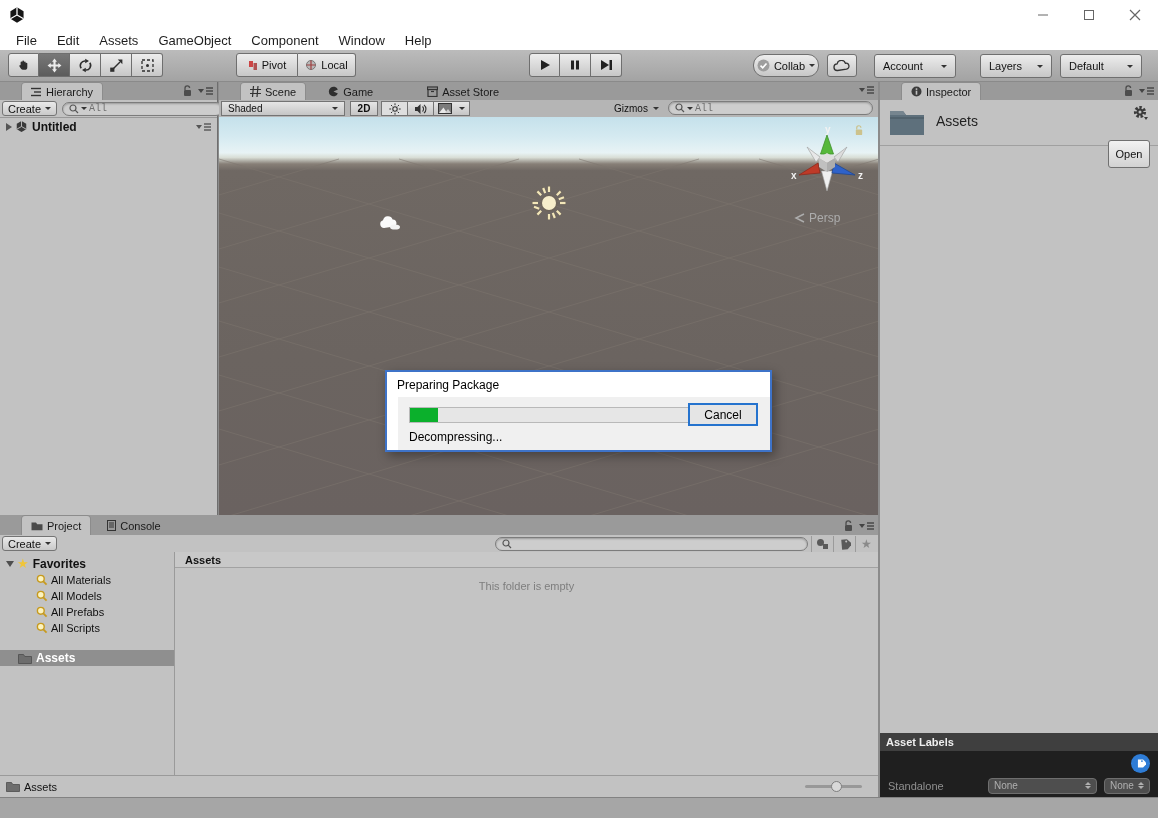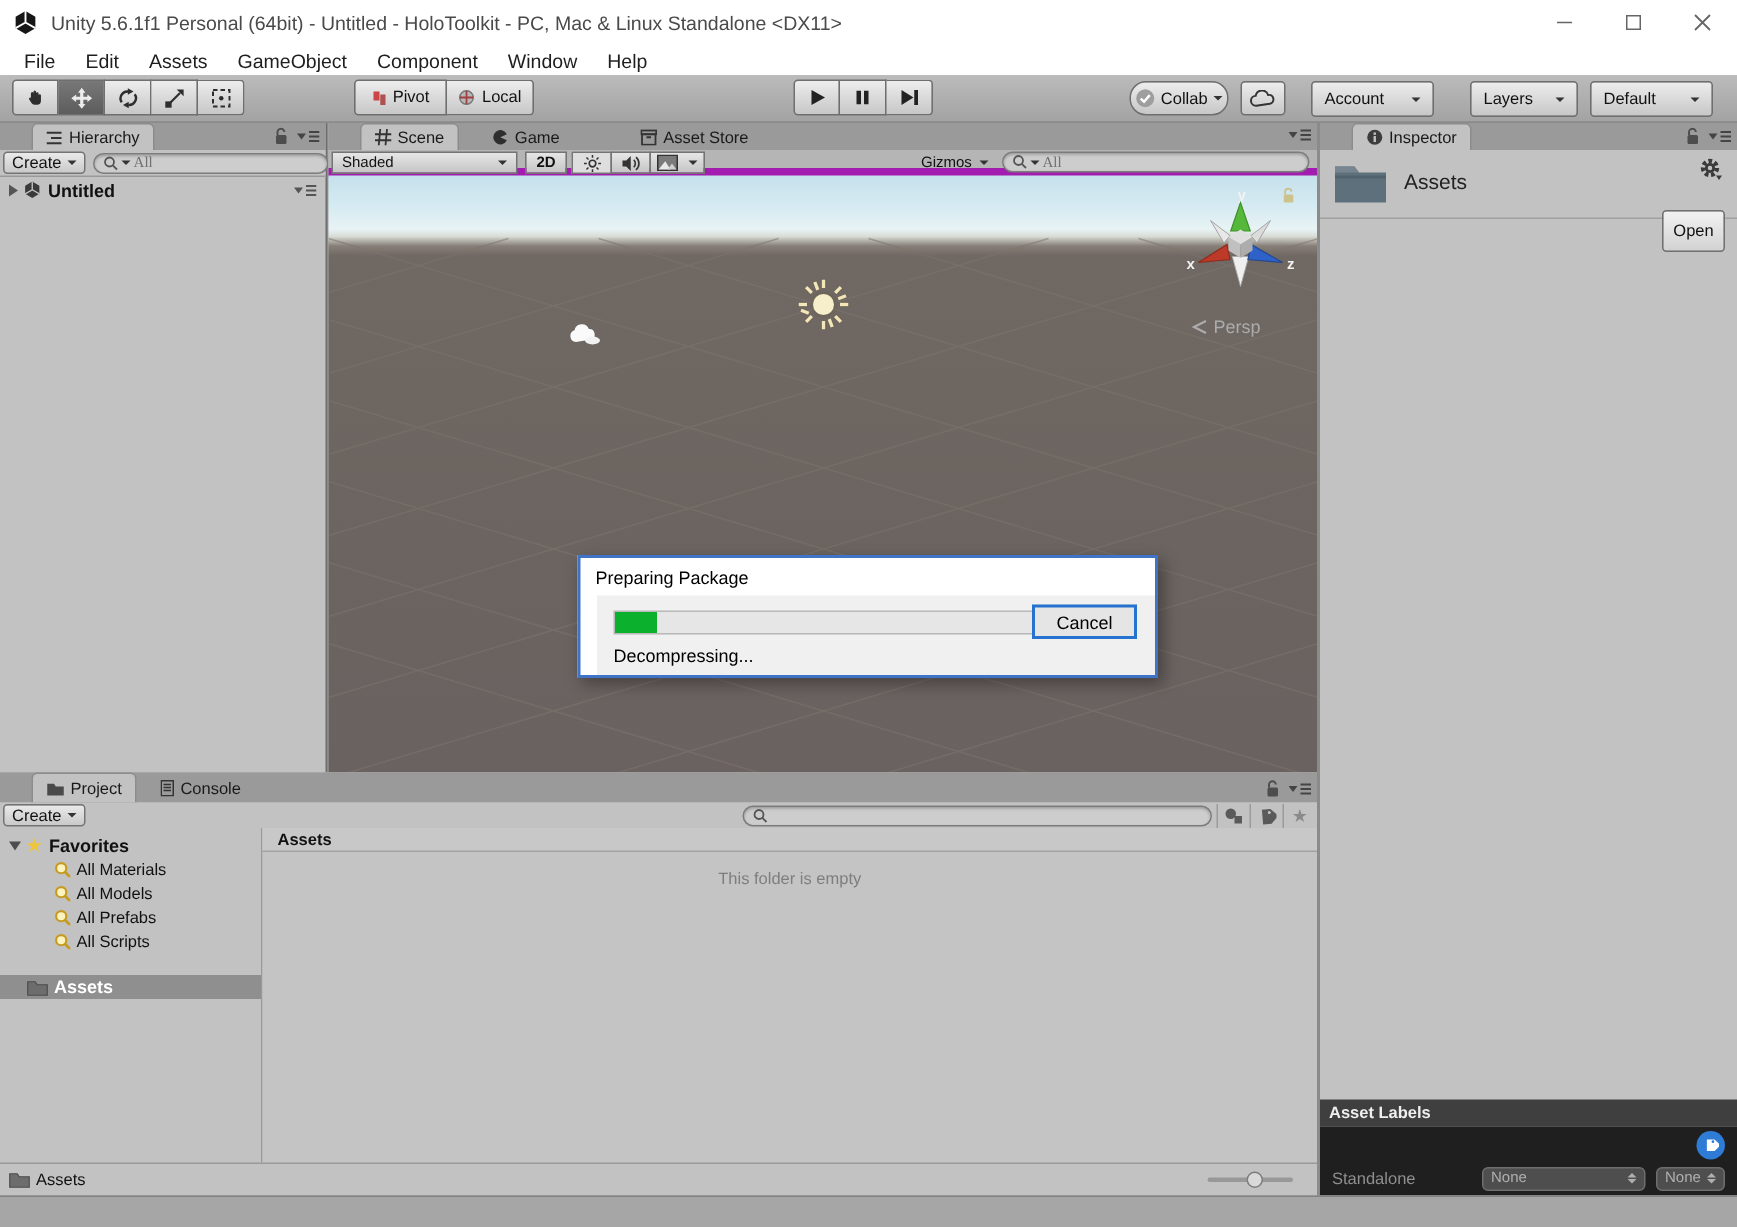--- a/index.html
+++ b/index.html
@@ -32,32 +32,32 @@
   .caret.sm { border-left-width:3px; border-right-width:3px; border-top-width:3px; margin-left:4px; }
   
   .panel { position:absolute; background:#C2C2C2; }
   .tabbar { position:relative; height:18px; background:#9A9A9A; display:flex; align-items:flex-end;padding-left:20px; }
   .tab { height:17px; padding:0 9px; display:flex; align-items:center; gap:4px; font-size:11px; color:#1A1A1A; }
   .tab.active { background:#C2C2C2; border-radius:3px 3px 0 0; box-shadow:0 -1px 0 #8C8C8C, -1px 0 0 #8C8C8C, 1px 0 0 #8C8C8C; }
   .panel-icons { position:absolute; right:4px; top:3px; display:flex; align-items:center; gap:5px; }
   .subbar { height:18px; background:#C2C2C2; border-bottom:1px solid #999999; display:flex; align-items:center; padding:0 2px; position:relative; }
   .create-btn { height:15px; padding:0 5px; border:1px solid #747474; border-radius:3px; background:linear-gradient(#EAEAEA,#C9C9C9); display:inline-flex; align-items:center; }
   .pill { height:14px; border:1px solid #7C7C7C; border-radius:8px; background:#CDCDCD; box-shadow:inset 0 1px 2px rgba(0,0,0,0.25); display:flex; align-items:center; padding:0 6px; gap:2px; }
-  .pill input { flex:1; border:0; background:transparent; outline:none; font-size:10px; color:#333; font-family:Liberation Serif, serif; min-width:0; }
+  .pill input { flex:1; border:0; background:transparent; outline:none; font-size:10px; color:#333; font-family:Liberation Mono, monospace; min-width:0; }
   .pill input::placeholder { color:#707070; opacity:1; }
   .mini-btn { position:absolute; top:1px; height:15px; border:1px solid #747474; background:linear-gradient(#E6E6E6,#C5C5C5); display:flex; align-items:center; justify-content:center; font-size:10px; }
   
   .hierarchy { left:0; top:82px; width:218px; height:433px; border-right:1px solid #6E6E6E; }
   .tree-row { height:17px; display:flex; align-items:center; padding-left:3px; position:relative; }
   .tri-right { width:0; height:0; border-top:4px solid transparent; border-bottom:4px solid transparent; border-left:6px solid #555; margin:0 3px; }
   .tri-down { width:0; height:0; border-left:4px solid transparent; border-right:4px solid transparent; border-top:6px solid #4E4E4E; margin:0 3px; }
   .bold { font-weight:bold; }
   
   .scenepanel { left:219px; top:82px; width:659px; height:433px; }
-  .scene-subbar { position:relative; height:18px; background:#B5B5B5; border-bottom:6px solid #a21caf; }
+  .scene-subbar { position:relative; height:18px; background:#B5B5B5; border-bottom:1px solid #a21caf; }
   .scene-canvas { position:absolute; left:0; top:35px; width:659px; height:398px; overflow:hidden;
     background:linear-gradient(#C5E1EB 0%, #D5EAF1 5%, #E8F3F5 9%, #D8DDD5 10.2%, #877F77 11.8%, #6F6863 13.5%, #6B6460 60%, #6A6260 100%); }
   .persp-label { position:absolute; left:575px; top:94px; color:#ACACAC; font-size:12px; display:flex; align-items:center; gap:3px; }
   
   .dialog { position:absolute; left:166px; top:253px; width:387px; height:82px; background:#FFFFFF; border:2px solid #3E73C8; box-shadow:3px 4px 10px rgba(0,0,0,0.35); }
   .dialog-title { position:absolute; left:10px; top:6px; font-size:12px; color:#000; }
   .dialog-body { position:absolute; left:0; top:25px; right:0; bottom:0; background:#F0F0F0;margin-left:11px; }
   .progress { position:absolute; left:11px; top:10px; width:284px; height:16px; background:#E6E6E6; border:1px solid #B9B9B9; }
   .progress-fill { height:100%; background:#0BB02C; }
   .cancel-btn { position:absolute; right:12px; top:6px; width:70px; height:23px; background:#E5E5E5; border:2px solid #2573CE; font-size:12px; display:flex; align-items:center; justify-content:center; color:#000; }
@@ -99,21 +99,20 @@
 
 <div id="app">
 
   <div class="titlebar">
     <span class="icon logo">
       <svg width="18" height="18" viewBox="0 0 20 20">
           <polygon points="10,1.5 17.3,5.8 17.3,14.2 10,18.5 2.7,14.2 2.7,5.8" fill="#161616"></polygon>
           <path d="M10 1.5 L10 10 L2.7 14.2 M10 10 L17.3 14.2" stroke="#FFFFFF" stroke-width="1.4" fill="none"></path>
         </svg>
     </span>
-    <span class="title-text">Unity 5.6.1f1 Personal (64bit) - Untitled - HoloToolkit - PC, Mac &amp; Linux Standalone &lt;DX11&gt;</span>
     <div class="win-controls">
       <div class="win-btn">
         <span class="icon">
             <svg width="12" height="12">
               <line x1="1" y1="6" x2="11" y2="6" stroke="#666" stroke-width="1"></line>
             </svg>
           </span>
       </div>
       <div class="win-btn">
         <span class="icon">

